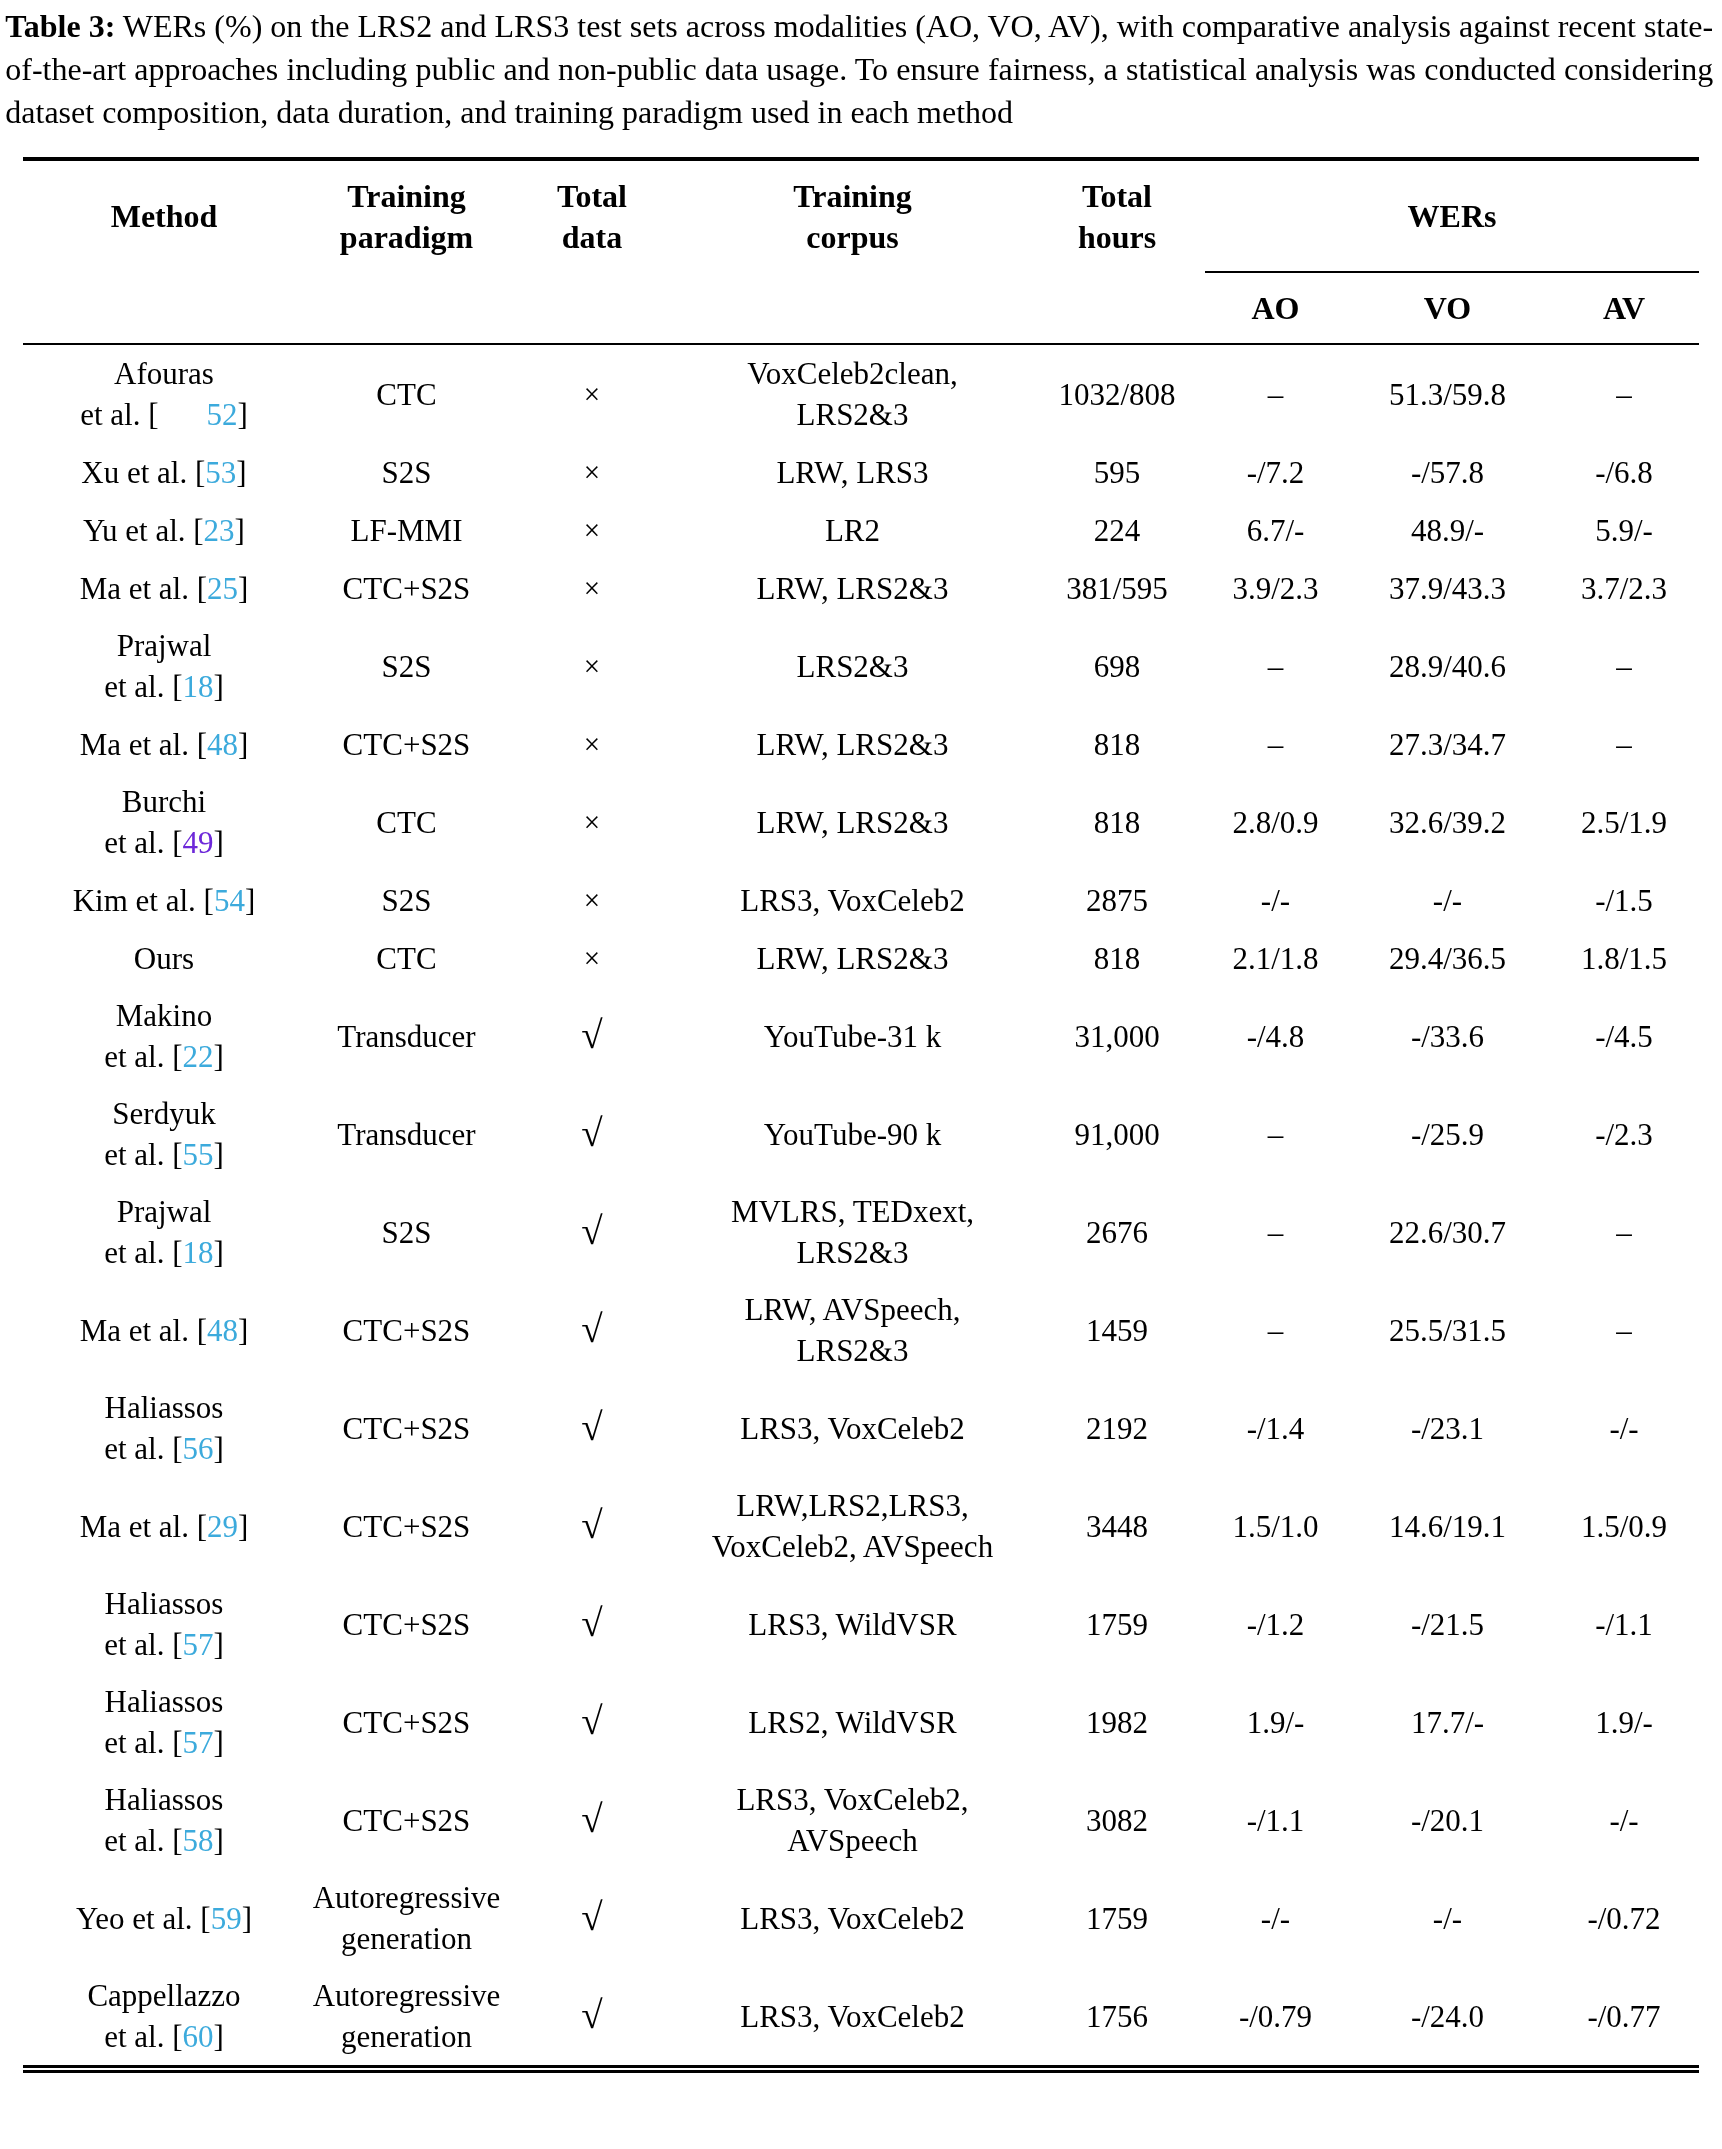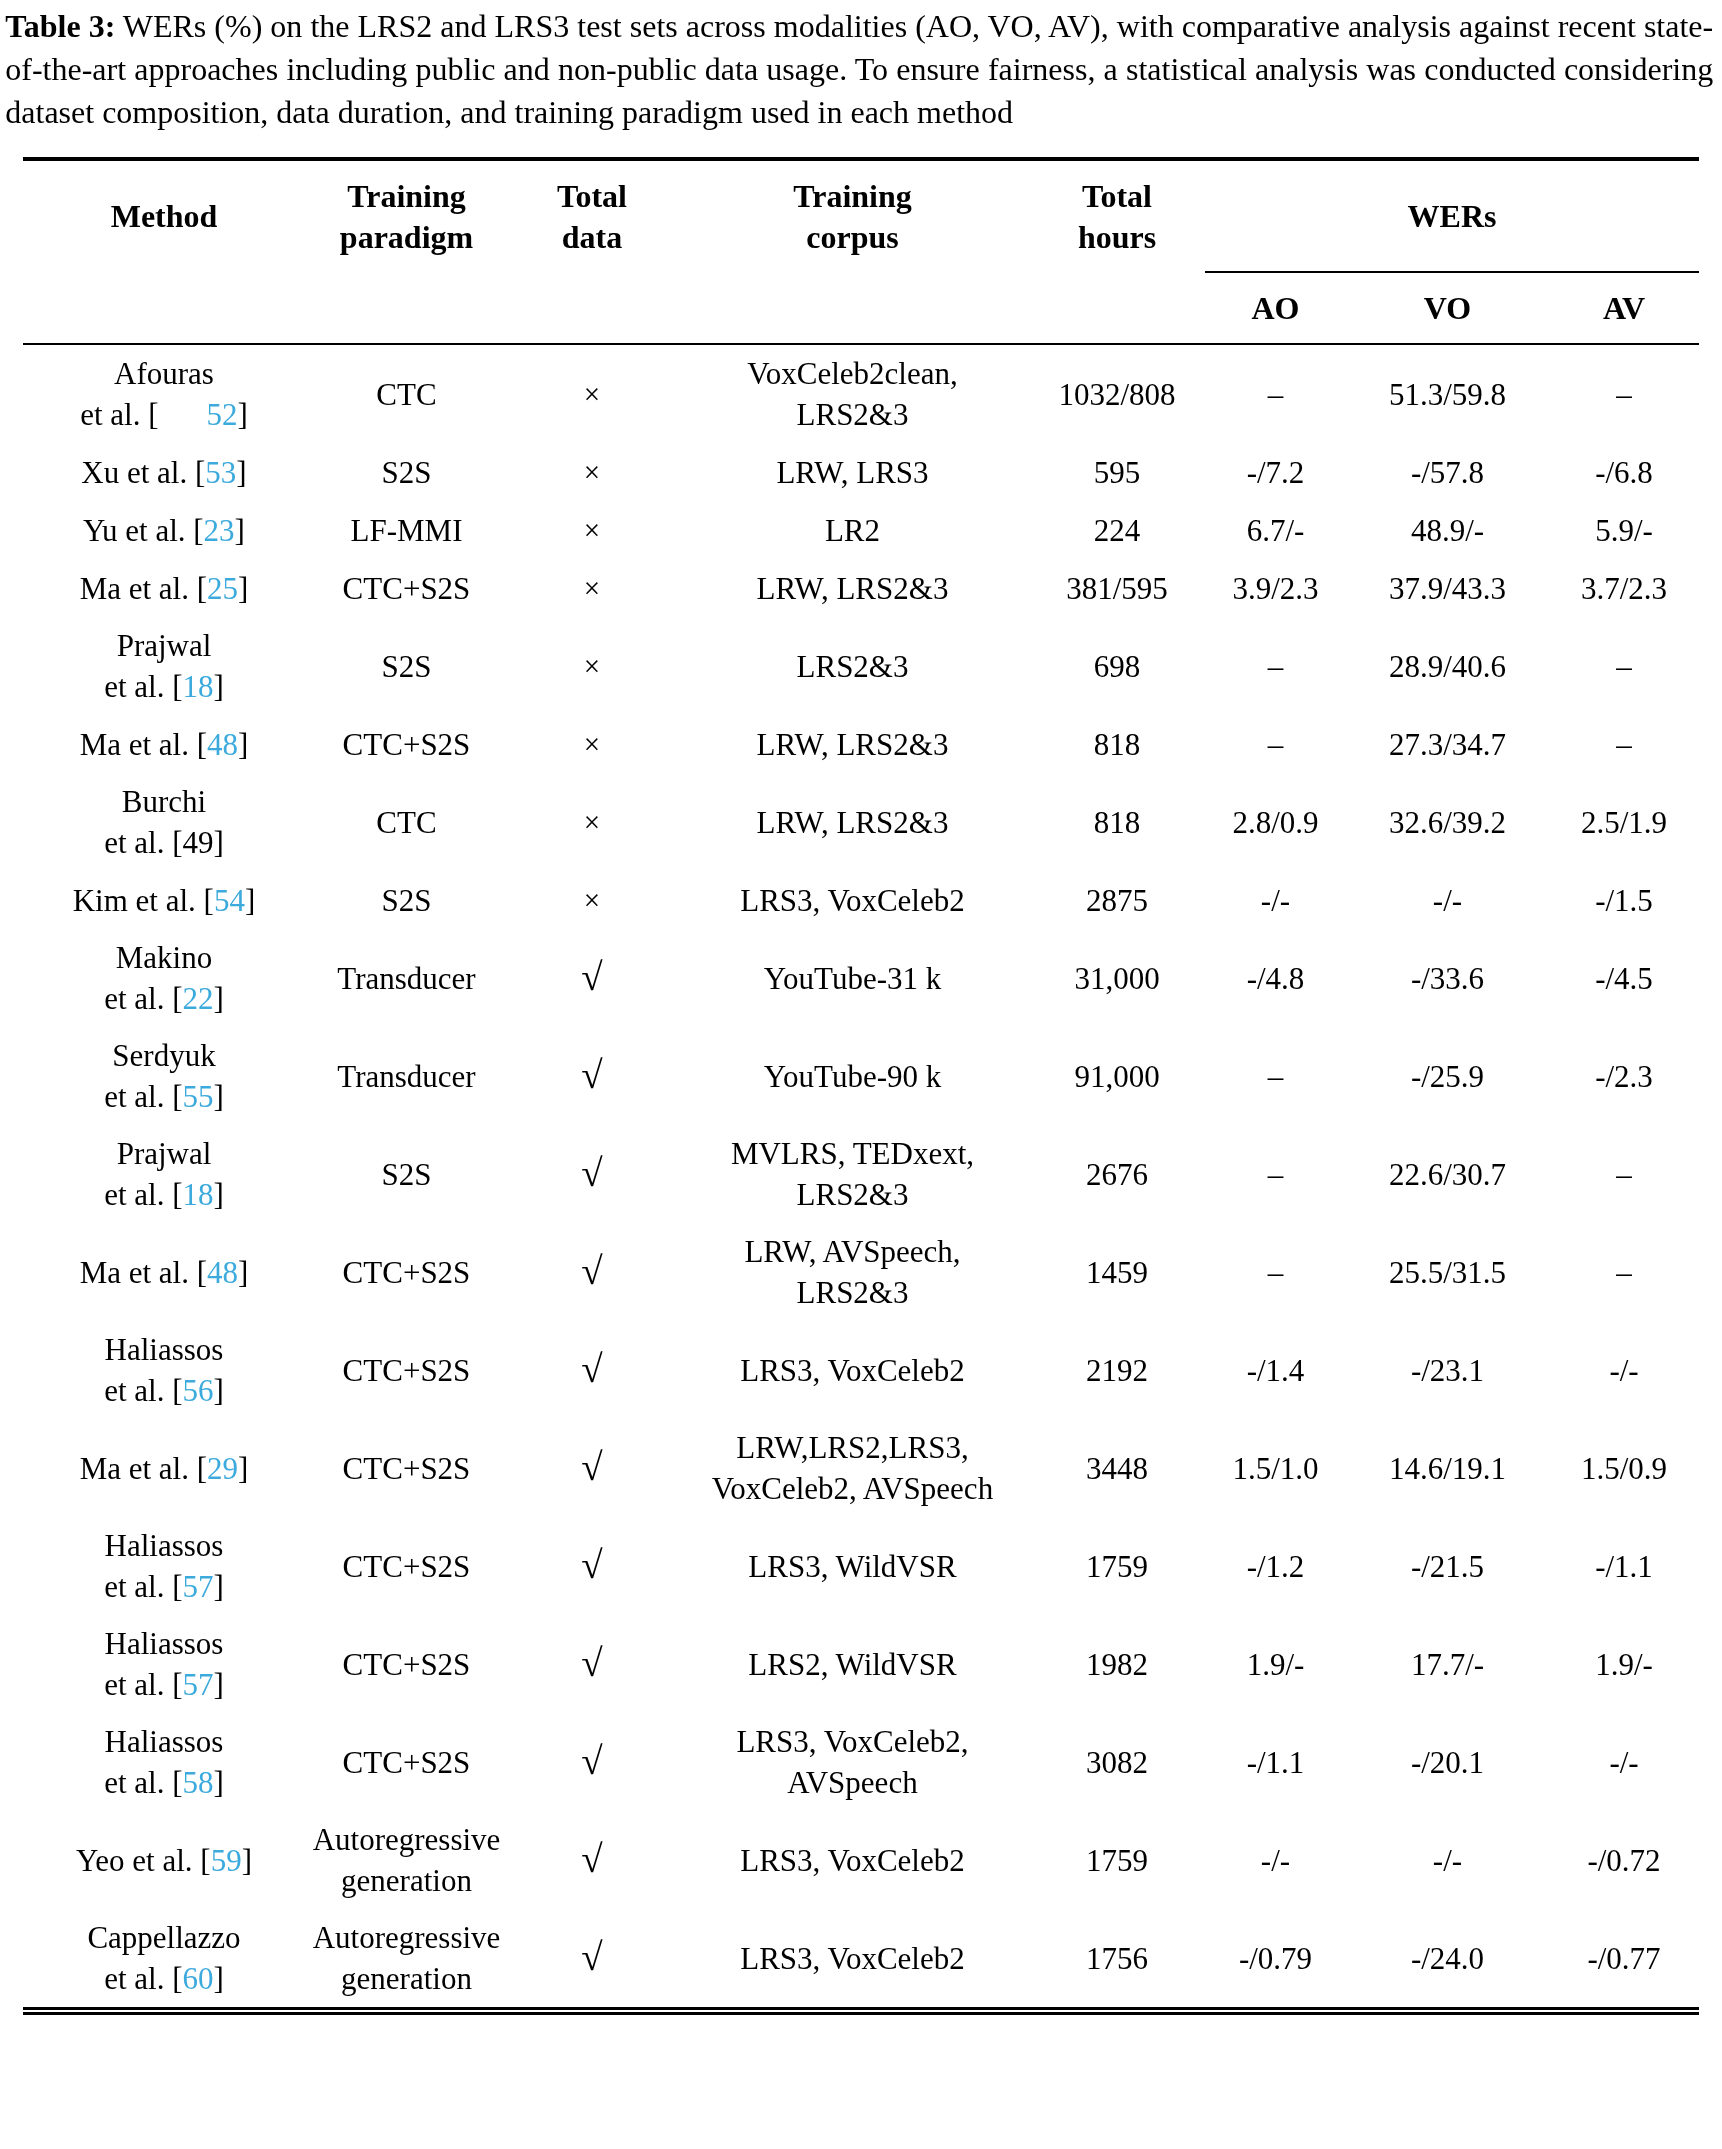--- a/index.html
+++ b/index.html
@@ -197,21 +197,21 @@
           <div class="ln">LRW, LRS2&amp;3</div>
         </td>
         <td>818</td>
         <td>–</td>
         <td>27.3/34.7</td>
         <td>–</td>
       </tr>
       <tr>
         <td>
           <div class="ln">Burchi</div>
-          <div class="ln">et al. [<span class="cite" style="color: #000000;">49</span>]</div>
+          <div class="ln">et al. [<span class="cite" style="color: #6d28d9;">49</span>]</div>
         </td>
         <td>
           <div class="ln">CTC</div>
         </td>
         <td><span class="cross-glyph">×</span></td>
         <td>
           <div class="ln">LRW, LRS2&amp;3</div>
         </td>
         <td>818</td>
         <td>2.8/0.9</td>
@@ -226,20 +226,36 @@
           <div class="ln">S2S</div>
         </td>
         <td><span class="cross-glyph">×</span></td>
         <td>
           <div class="ln">LRS3, VoxCeleb2</div>
         </td>
         <td>2875</td>
         <td>-/-</td>
         <td>-/-</td>
         <td>-/1.5</td>
+      </tr>
+      <tr>
+        <td>
+          <div class="ln">Ours</div>
+        </td>
+        <td>
+          <div class="ln">CTC</div>
+        </td>
+        <td><span class="cross-glyph">×</span></td>
+        <td>
+          <div class="ln">LRW, LRS2&amp;3</div>
+        </td>
+        <td>818</td>
+        <td>2.1/1.8</td>
+        <td>29.4/36.5</td>
+        <td>1.8/1.5</td>
       </tr>
       <tr>
         <td>
           <div class="ln">Makino</div>
           <div class="ln">et al. [<span class="cite" style="color: rgb(60, 170, 220);">22</span>]</div>
         </td>
         <td>
           <div class="ln">Transducer</div>
         </td>
         <td><span class="check-glyph">√</span></td>

